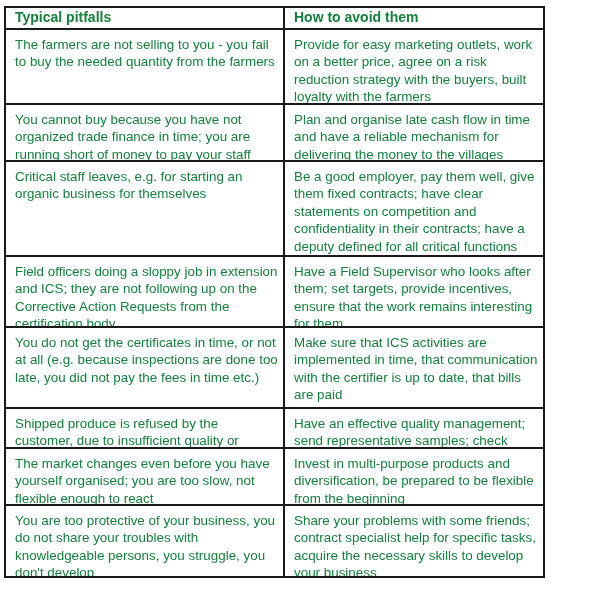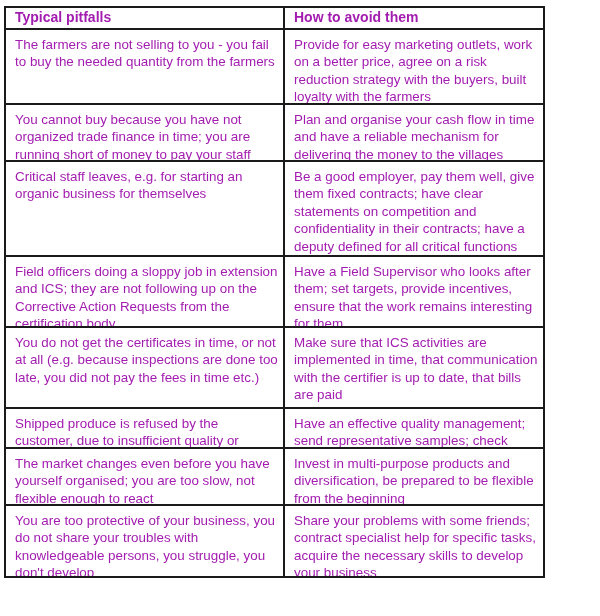--- a/index.html
+++ b/index.html
@@ -28,21 +28,21 @@
   }
   col.col-pitfall { width: 279px; }
   col.col-avoid   { width: 260px; }
 
   .cellbox {
     padding: 6px 5px 0 9px;
     overflow: hidden;
     font-size: 13.4px;
     line-height: 17.4px;
     text-align: left;
-    color: #a21caf;
+    color: #15803d;
   }
   thead .cellbox {
     height: 20px;
     font-size: 14px;
     font-weight: bold;
     line-height: 17px;
     padding-top: 1px;
   }
   
   tbody tr:nth-child(1) .cellbox { height: 73px; }
@@ -81,21 +81,21 @@
     <td>
       <div class="cellbox">Provide for easy marketing outlets, work on a better price, agree on a risk reduction strategy with the buyers, built loyalty with the farmers</div>
     </td>
   </tr>
 
   <tr>
     <td>
       <div class="cellbox">You cannot buy because you have not organized trade finance in time; you are running short of money to pay your staff</div>
     </td>
     <td>
-      <div class="cellbox">Plan and organise your cash flow in time and have a reliable mechanism for delivering the money to the villages</div>
+      <div class="cellbox">Plan and organise late cash flow in time and have a reliable mechanism for delivering the money to the villages</div>
     </td>
   </tr>
 
   <tr>
     <td>
       <div class="cellbox">Critical staff leaves, e.g. for starting an organic business for themselves</div>
     </td>
     <td>
       <div class="cellbox">Be a good employer, pay them well, give them fixed contracts; have clear statements on competition and confidentiality in their contracts; have a deputy defined for all critical functions</div>
     </td>

